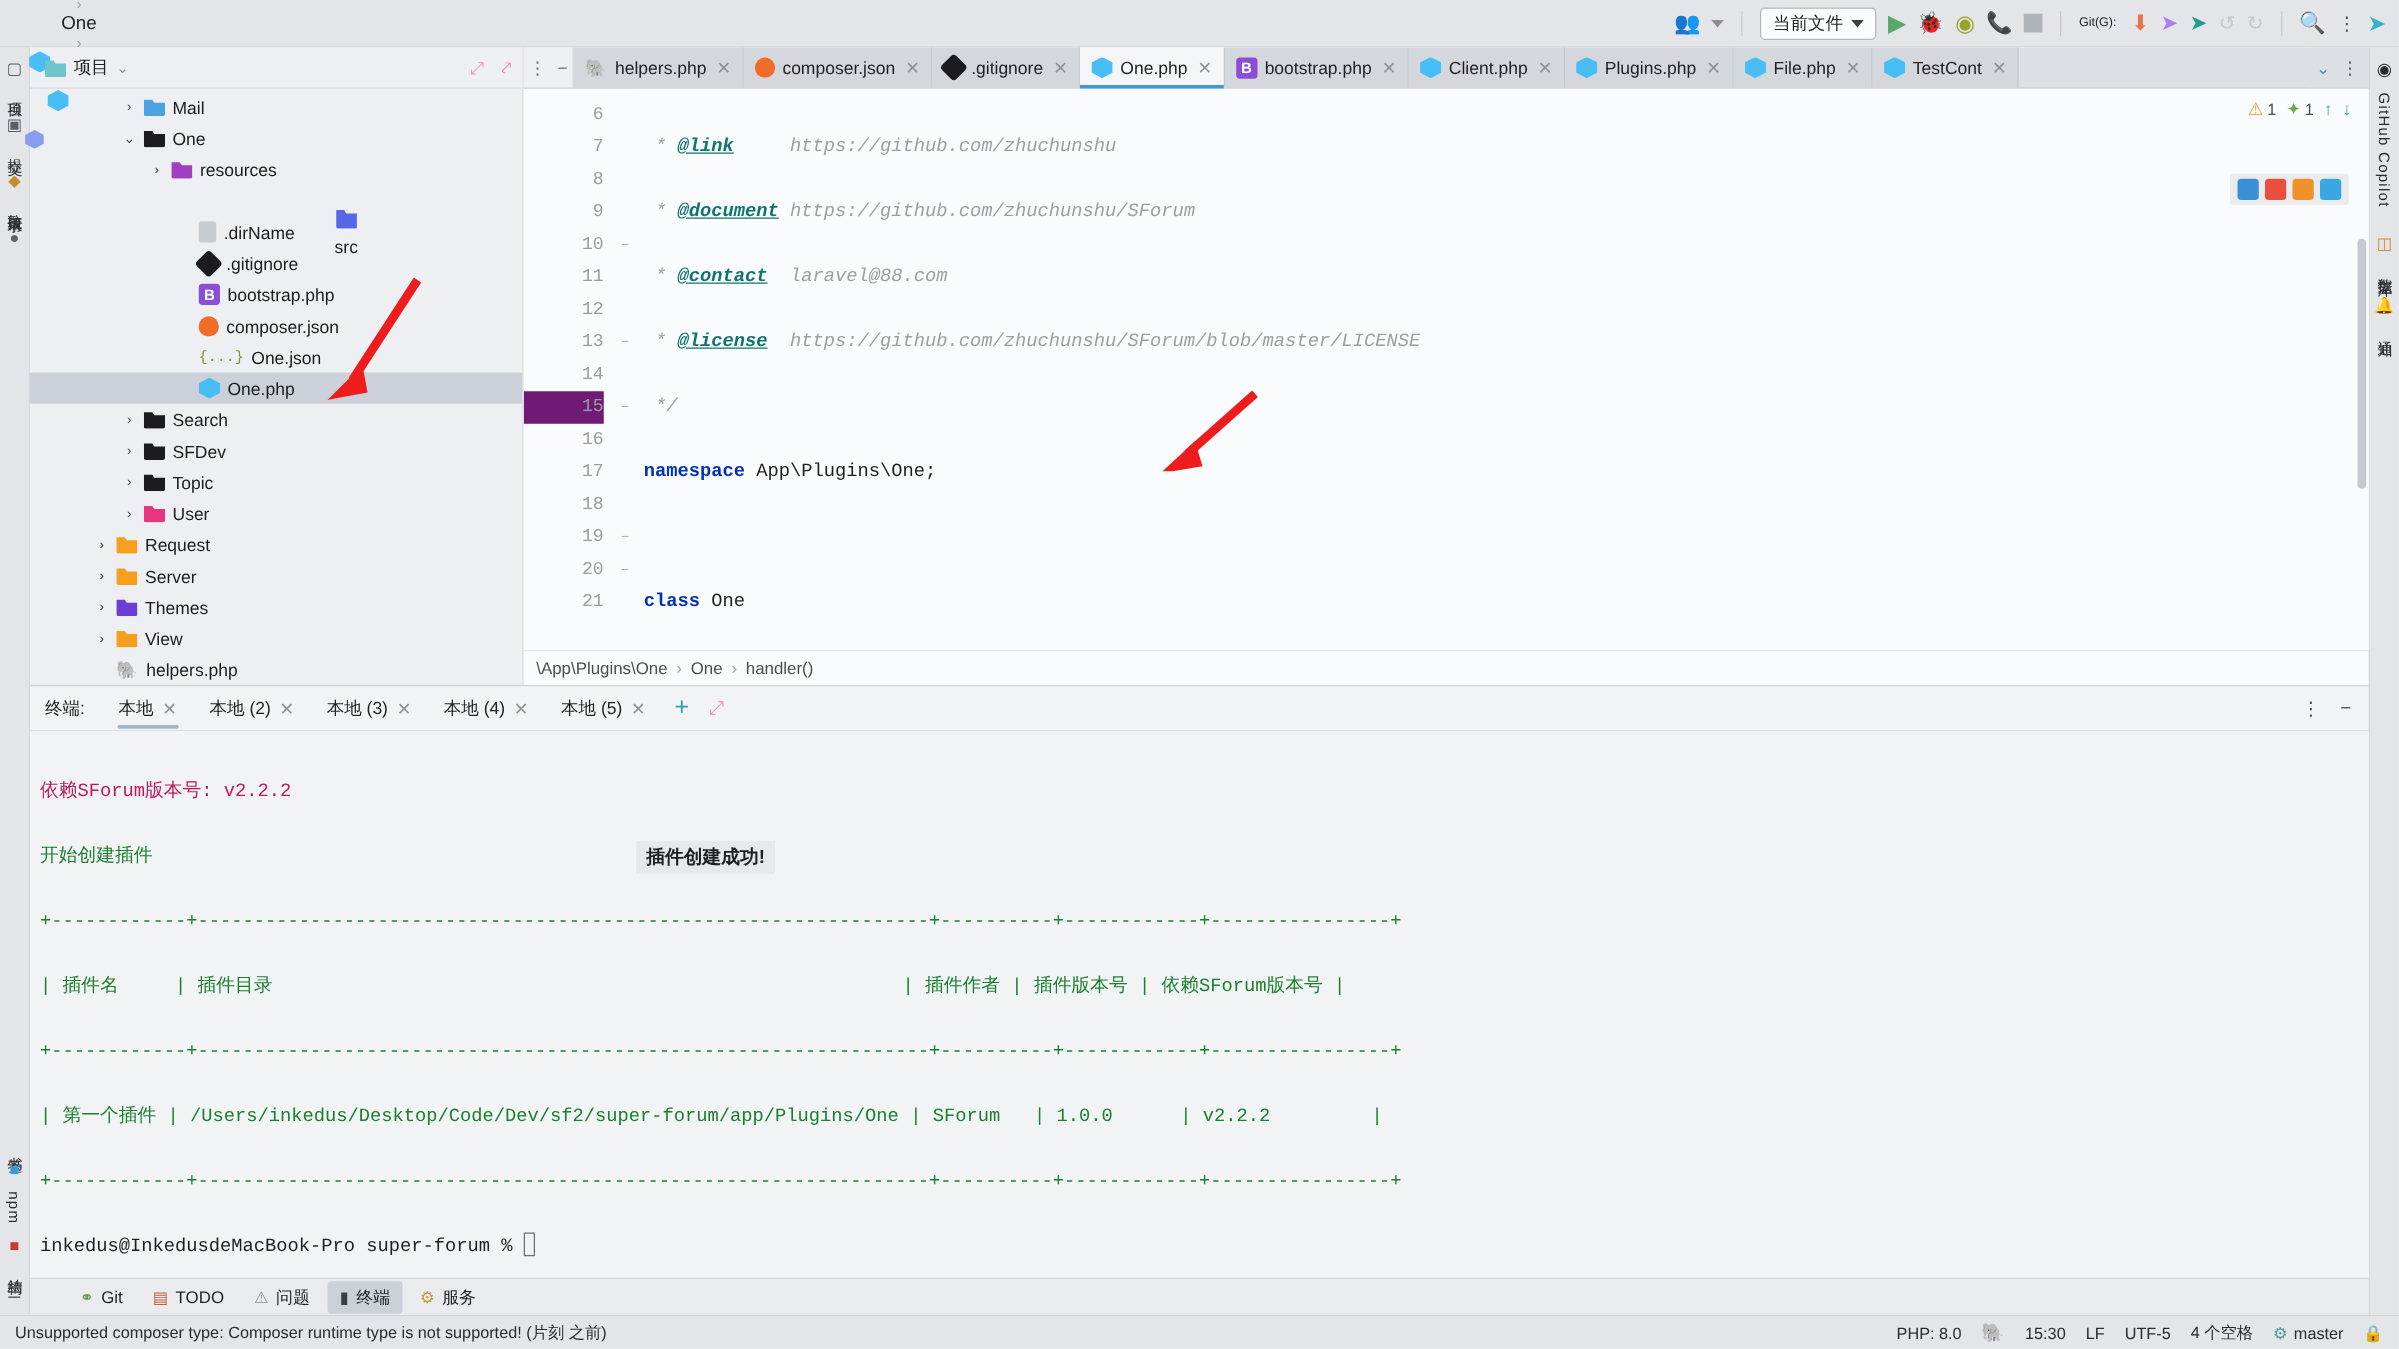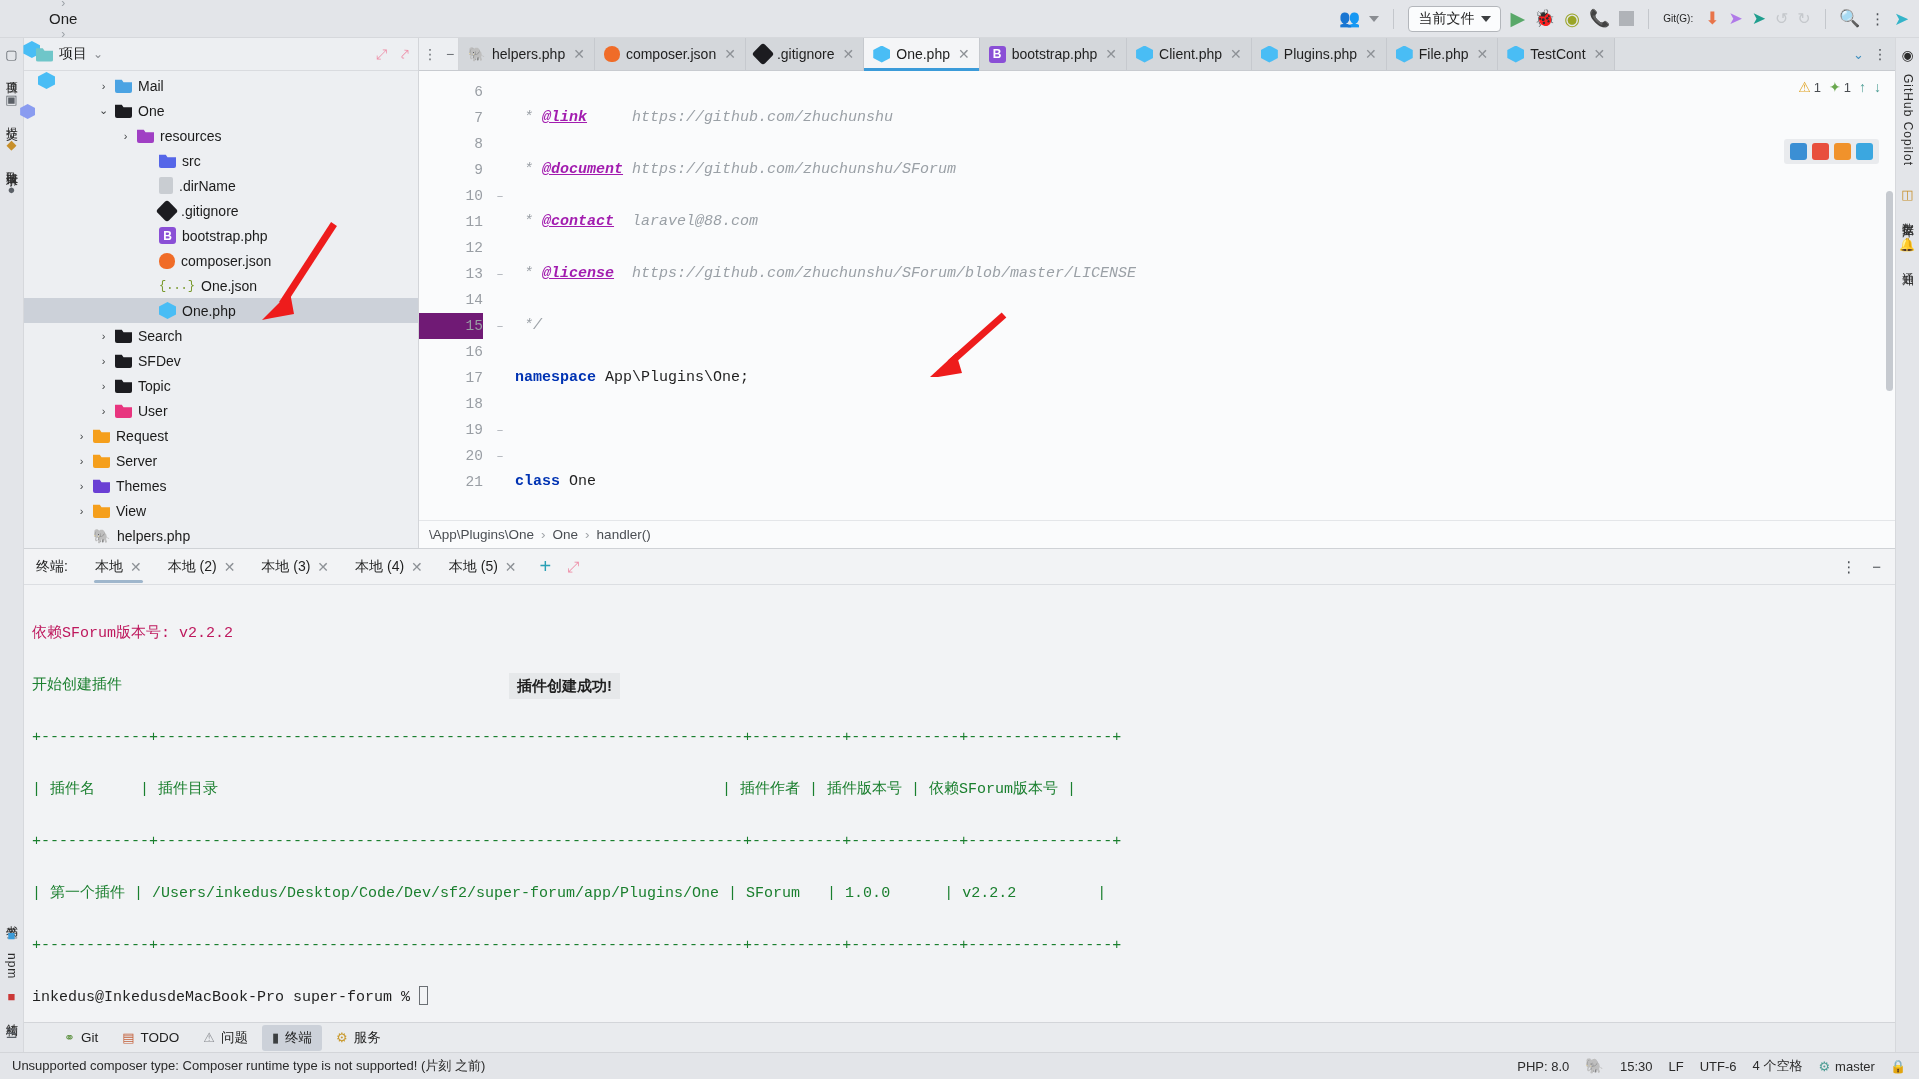--- a/index.html
+++ b/index.html
@@ -108,21 +108,21 @@
             font-family: "Liberation Mono", monospace; font-size: 14.5px; line-height: 26px; background:#fafbfc;}
   .foldcol { width: 22px; flex: 0 0 22px; padding-top: 8px; background:#fafbfc;}
   .fold { height: 26px; display:flex; align-items:center; justify-content:center; color: #a7acb2; font-size: 11px;}
   .code {
     flex: 1 1 auto; padding: 8px 0 0 4px; font-family: "Liberation Mono", monospace;
     font-size: 15px; line-height: 26px; white-space: pre; overflow: hidden; position: relative;
   }
   .cl { height: 26px; }
   .cl.hl { background: #701a75; }
   .cmt { color: #9aa0a6; font-style: italic; }
-  .cmt-at { color: #a21caf; font-style: italic; text-decoration: underline; font-weight: bold;}
+  .cmt-at { color: #0f766e; font-style: italic; text-decoration: underline; font-weight: bold;}
   .kw { color: #0033b3; font-weight: bold; }
   .pln { color: #1f1f1f; }
   .breadbar { height: 28px; flex: 0 0 28px; display: flex; align-items: center; gap: 7px;
               padding: 0 10px 0 10px; font-size: 13.5px; color: #4a4e53; background:#fafbfc; border-top:1px solid #e4e6e9;}
   .bcsep { color: #a0a4a9; }
   .inspect { position: absolute; top: 8px; right: 14px; display: flex; align-items: center; gap: 8px; font-size: 13px;}
   .warnct { color:#4a4e53; display:flex; align-items:center; gap:3px;}
   .browsers { position:absolute; top: 68px; right: 16px; display:flex; gap:5px; background:#e9ebee; padding:4px 6px; border-radius:3px;}
   .brbtn { width:17px; height:17px; border-radius:3px; }
 
@@ -257,21 +257,21 @@
                 <div class="trow" style="padding-left: 74px;">
                   <span class="arrow">⌄</span>
                   <span class="ficon fi-black"></span>
                   <span class="tlabel">One</span>
                 </div>
                 <div class="trow" style="padding-left: 96px;">
                   <span class="arrow">›</span>
                   <span class="ficon fi-purple"></span>
                   <span class="tlabel">resources</span>
                 </div>
-                <div class="trow" style="padding-left: 118px;">
+                <div class="trow" style="padding-left: 118px; flex-direction: column;">
                   <span class="arrow none">&gt;</span>
                   <span class="ficon fi-srcblue"></span>
                   <span class="tlabel">src</span>
                 </div>
                 <div class="trow" style="padding-left: 118px;">
                   <span class="arrow none">&gt;</span>
                   <span class="doc-ic"></span>
                   <span class="tlabel">.dirName</span>
                 </div>
                 <div class="trow" style="padding-left: 118px;">
@@ -586,21 +586,21 @@
     </div>
   </div>
 
   <div class="statusbar">
     <span>Unsupported composer type: Composer runtime type is not supported! (片刻 之前)</span>
     <span class="sb-right">
       <span>PHP: 8.0</span>
       <span style="color:#7b8cbd;font-size:15px;">🐘</span>
       <span>15:30</span>
       <span>LF</span>
-      <span>UTF-6</span>
+      <span>UTF-5</span>
       <span>4 个空格</span>
       <span style="display:flex;align-items:center;gap:5px;">
         <span style="color:#4e9e95;font-size:13px;">⚙</span>
         <span>master</span>
       </span>
       <span style="color:#4e5257;font-size:13px;">🔒</span>
     </span>
   </div>
 </div>
 

